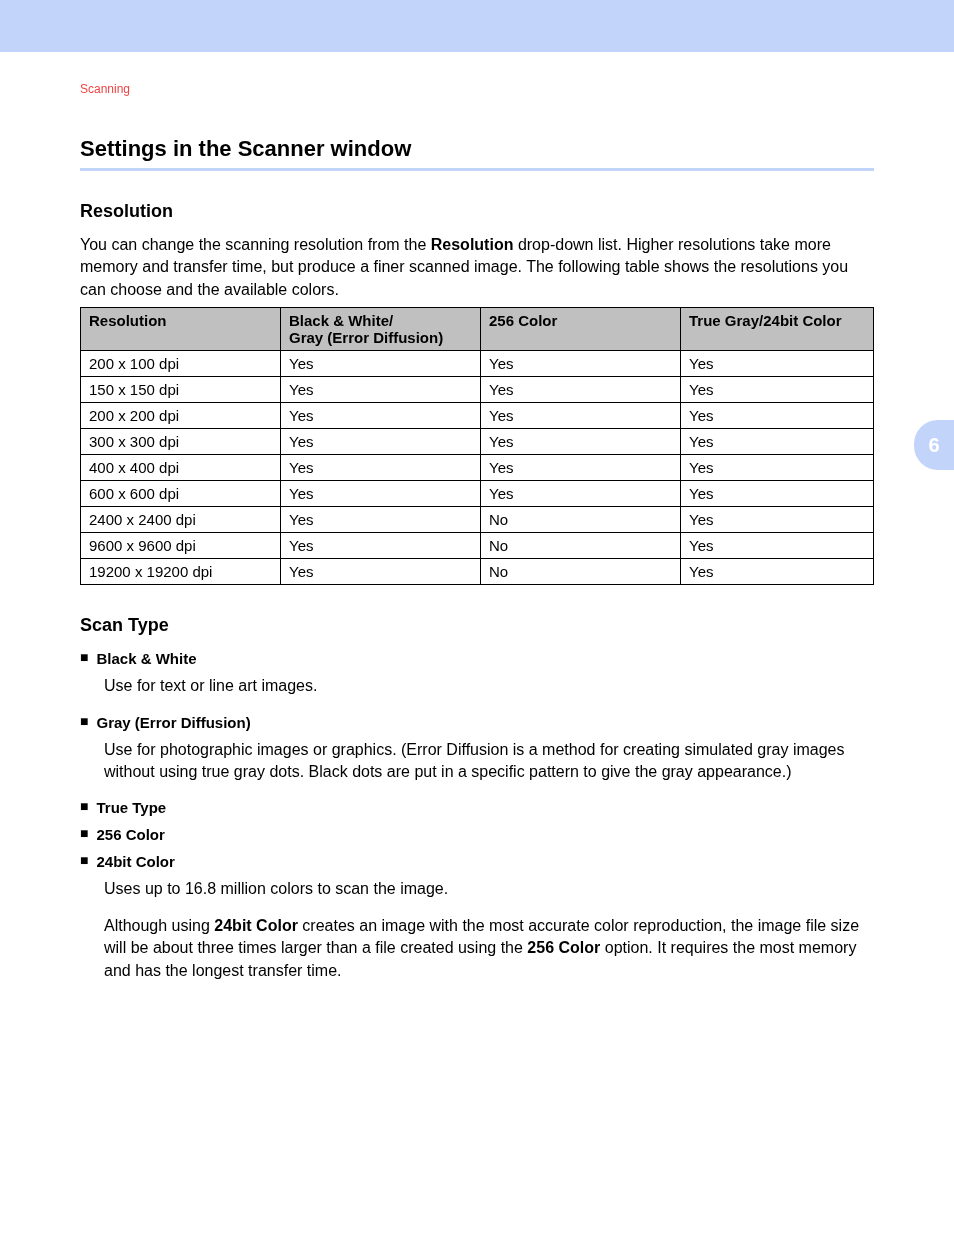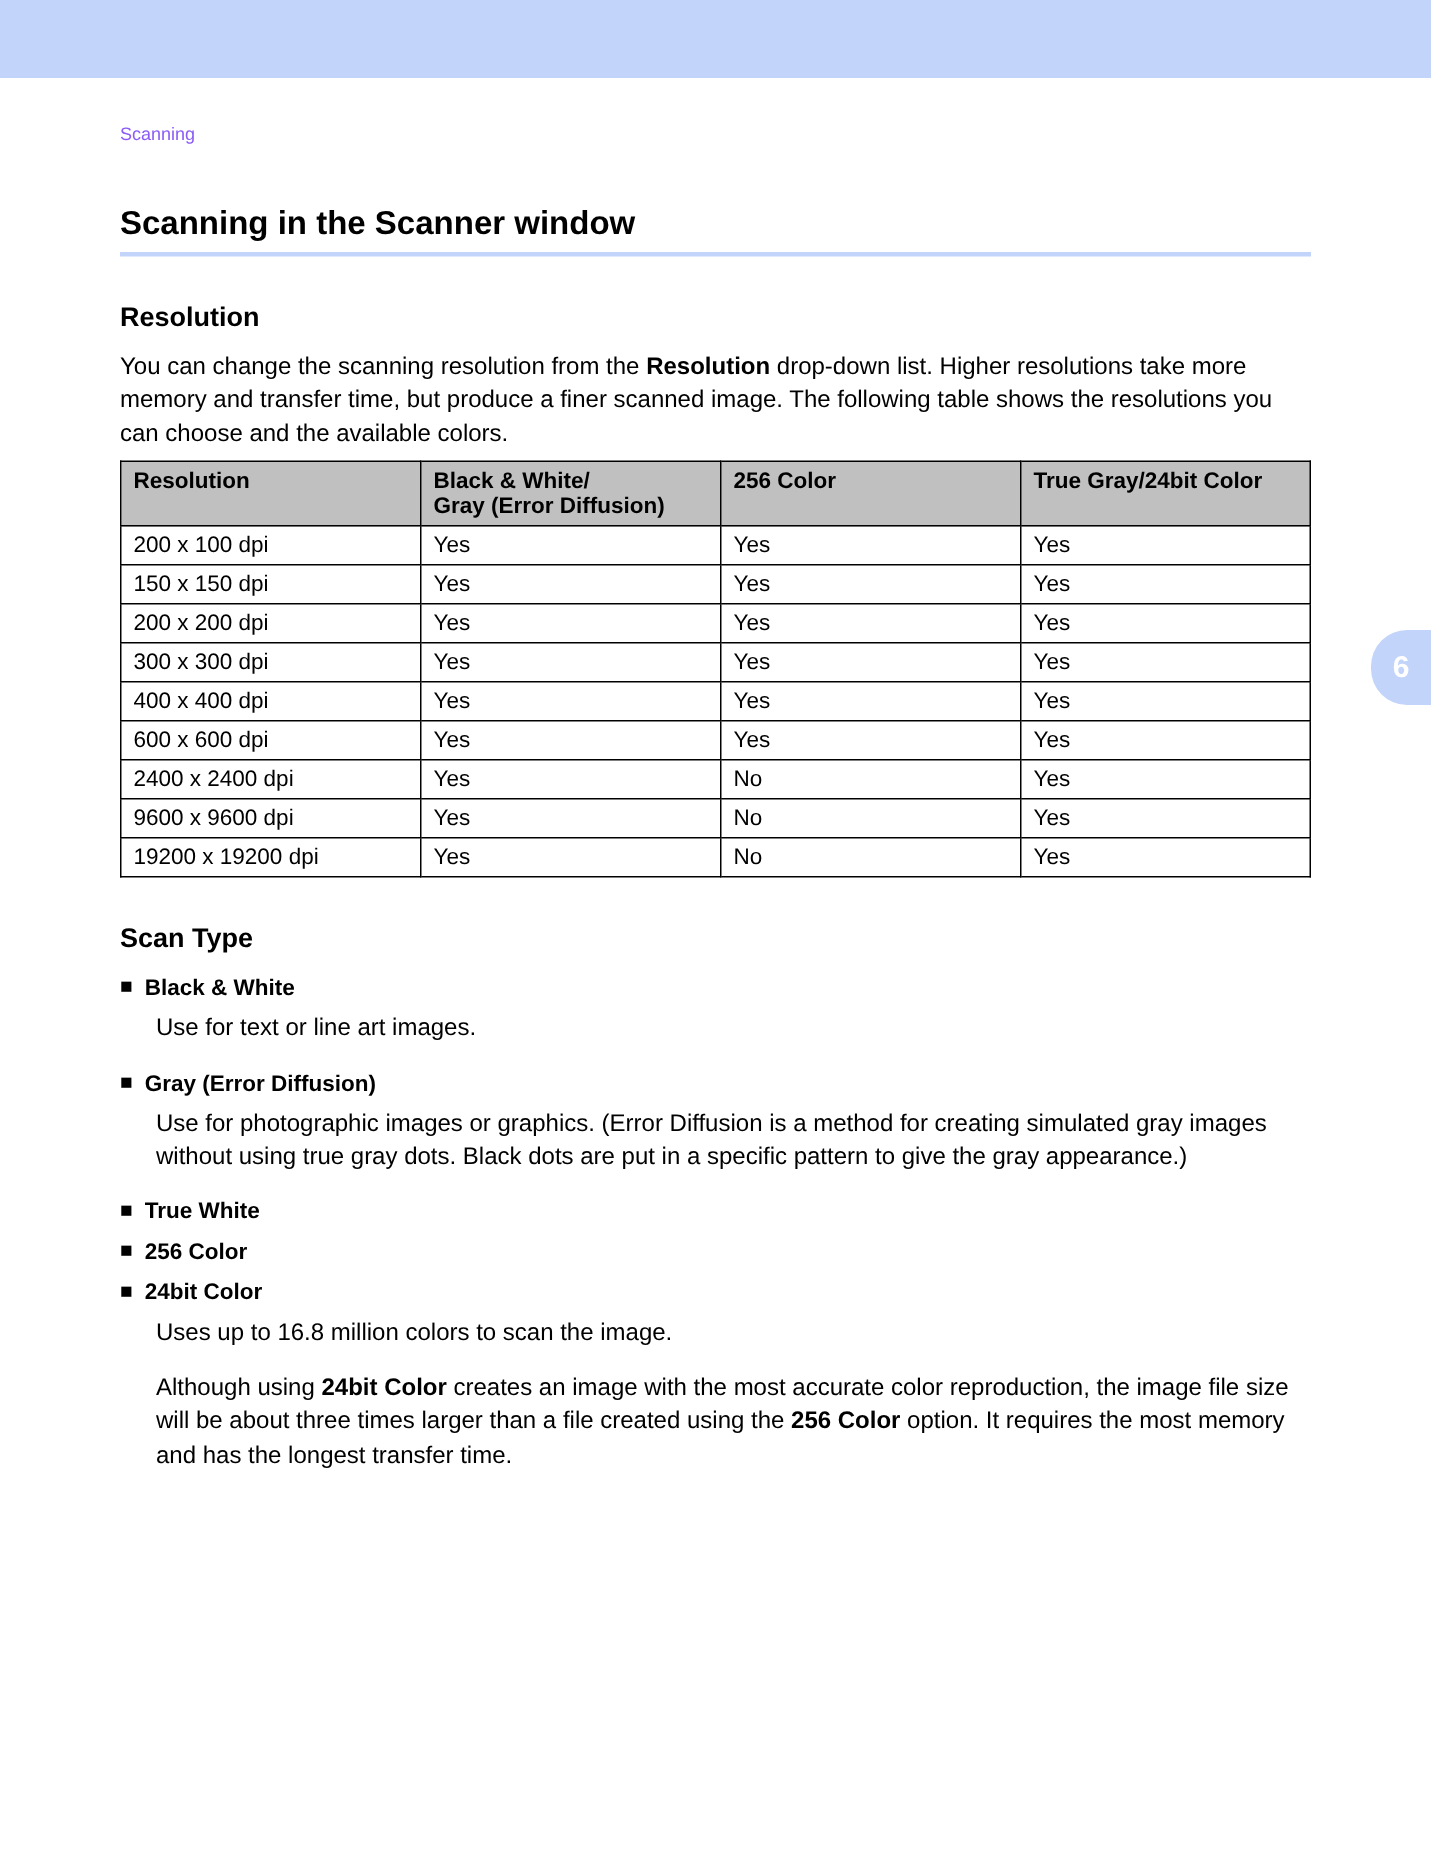--- a/index.html
+++ b/index.html
@@ -5,21 +5,21 @@
     * { box-sizing: border-box; margin: 0; padding: 0; }
     body {
       font-family: Arial, Helvetica, sans-serif;
       color: #000;
       background: #fff;
       width: 954px;
       position: relative;
     }
     .top-bar { background: #c3d4fb; height: 52px; width: 100%; }
     .content { padding: 30px 80px 40px 80px; }
-    .section-label { font-size: 12px; color: #8b5cf6; margin-bottom: 40px; }
+    .section-label { font-size: 12px; color: #ef4444; margin-bottom: 40px; }
     .main-title {
       font-size: 22px; font-weight: bold;
       border-bottom: 3px solid #c3d4fb; padding-bottom: 6px; margin-bottom: 30px;
     }
     .subtitle { font-size: 18px; font-weight: bold; margin-bottom: 12px; }
     .body-text { font-size: 16px; line-height: 1.4; margin-bottom: 6px; }
     .indented-body { font-size: 16px; line-height: 1.4; margin: 0 0 14px 24px; }
     table { border-collapse: collapse; width: 100%; margin-bottom: 30px; }
     th, td { border: 1px solid #000; padding: 4px 8px; font-size: 15px; text-align: left; vertical-align: top; }
     th { background: #c0c0c0; font-weight: bold; }
@@ -42,21 +42,21 @@
     }
   </style>
 </head>
 <body>
 
 <div class="top-bar"></div>
 <div class="side-tab">6</div>
 
 <div class="content">
   <div class="section-label">Scanning</div>
-  <div class="main-title">Scanning in the Scanner window</div>
+  <div class="main-title">Settings in the Scanner window</div>
 
   <div class="subtitle">Resolution</div>
   <p class="body-text">
     <span>You can change the scanning resolution from the </span><b>Resolution</b><span> drop-down list. Higher resolutions take more memory and transfer time, but produce a finer scanned image. The following table shows the resolutions you can choose and the available colors.</span>
   </p>
 
   <table>
     <thead>
       <tr>
         <th>Resolution</th>
@@ -130,21 +130,21 @@
         <span class="bullet-label">Black &amp; White</span>
       </div>
       <div class="indented-body">Use for text or line art images.</div>
       <div class="bullet-row">
         <span class="bullet-marker">■</span>
         <span class="bullet-label">Gray (Error Diffusion)</span>
       </div>
       <div class="indented-body">Use for photographic images or graphics. (Error Diffusion is a method for creating simulated gray images without using true gray dots. Black dots are put in a specific pattern to give the gray appearance.)</div>
       <div class="bullet-row">
         <span class="bullet-marker">■</span>
-        <span class="bullet-label">True White</span>
+        <span class="bullet-label">True Type</span>
       </div>
       <div class="bullet-row">
         <span class="bullet-marker">■</span>
         <span class="bullet-label">256 Color</span>
       </div>
       <div class="bullet-row">
         <span class="bullet-marker">■</span>
         <span class="bullet-label">24bit Color</span>
       </div>
       <div class="indented-body">Uses up to 16.8 million colors to scan the image.</div>

